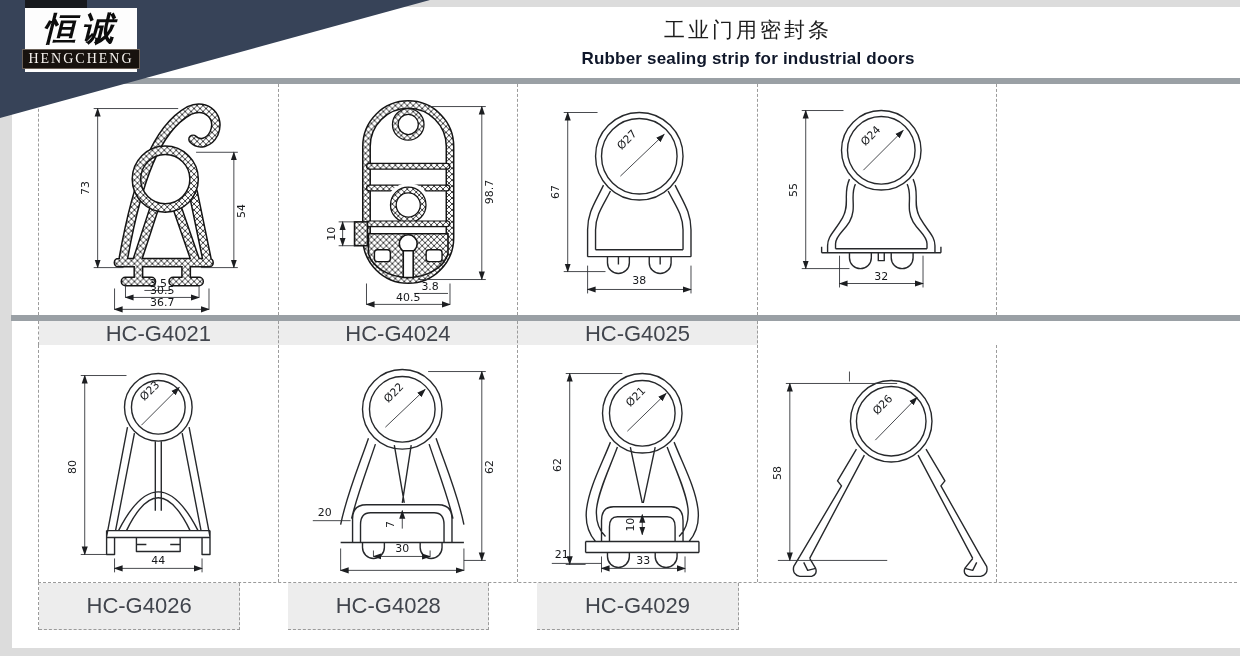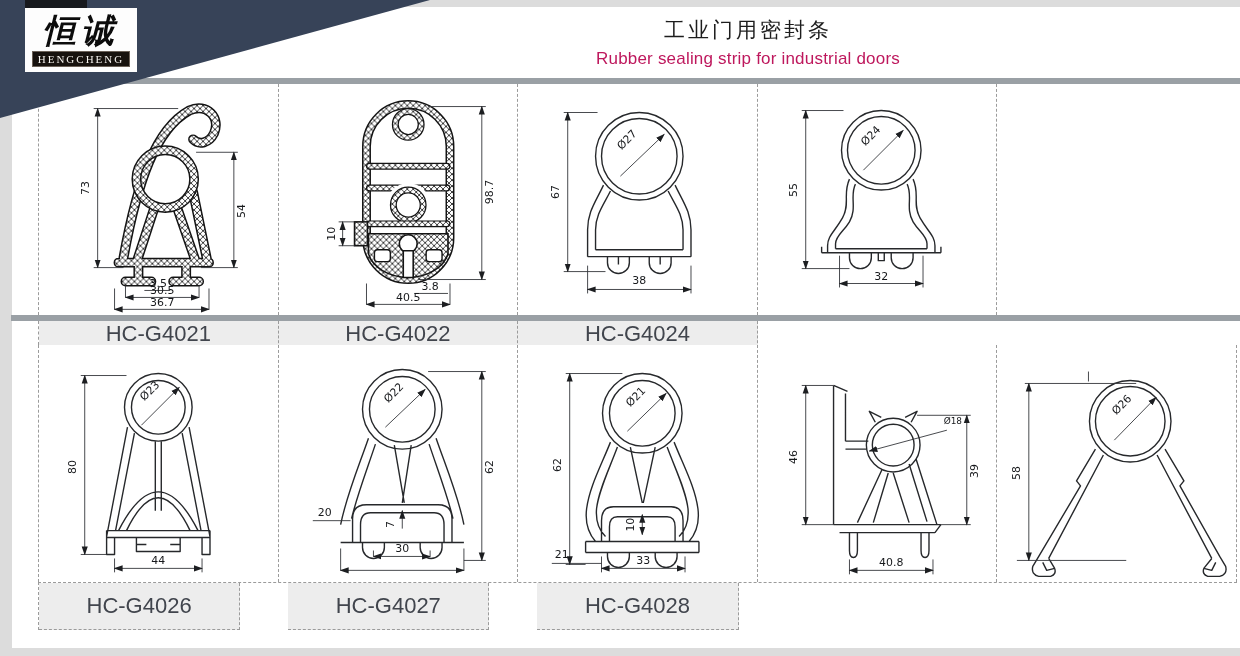--- a/index.html
+++ b/index.html
@@ -7,25 +7,25 @@
        font-family:"Liberation Sans",sans-serif;}
   .content{position:absolute;left:12px;top:7px;width:1228px;height:641px;background:#ffffff;z-index:1;}
   .bar1{position:absolute;left:0;top:78px;width:1240px;height:6px;background:#9aa0a5;z-index:2;}
   .navy-wedge{position:absolute;left:0;top:0;width:430px;height:118px;background:#374358;
               clip-path:polygon(0 0,100% 0,0 100%);z-index:3;}
   .logo-tab{position:absolute;left:25px;top:0;width:62px;height:8px;background:#17191d;z-index:5;}
   .logo-box{position:absolute;left:25px;top:8px;width:112px;height:64px;background:#fdfdfd;z-index:4;
             display:flex;flex-direction:column;align-items:center;justify-content:center;gap:2px;}
   .logo-zh{font-family:"Liberation Serif",serif;font-weight:bold;font-style:italic;
            font-size:33px;line-height:36px;color:#0c0c0c;letter-spacing:5px;white-space:nowrap;}
-  .logo-en{background:#17120e;color:#f5f2ee;font-family:"Liberation Serif",serif;font-size:11px;
+  .logo-en{background:#17120e;color:#f5f2ee;font-family:"Liberation Serif",serif;font-size:14px;
            letter-spacing:2px;padding:1px 5px;border:1px solid #6b6158;white-space:nowrap;}
   .title-block{position:absolute;left:256px;top:16px;width:984px;text-align:center;z-index:2;}
   .title-zh{font-family:"Liberation Serif",serif;font-size:21px;color:#1d1d1d;letter-spacing:3px;}
-  .title-en{font-size:17px;font-weight:normal;color:#be185d;margin-top:5px;letter-spacing:0.2px;}
+  .title-en{font-size:17px;font-weight:bold;color:#0f172a;margin-top:5px;letter-spacing:0.2px;}
   .grid{position:absolute;left:38px;top:84px;width:1199px;z-index:2;}
   .row{display:grid;grid-template-columns:repeat(5,1fr);border-left:1px dashed #9b9b9b;box-sizing:border-box;}
   .row>div{border-right:1px dashed #9b9b9b;box-sizing:border-box;}
   .drawings1{height:231px;}
   .drawings2{height:237px;}
   .cell{background:#fff;overflow:hidden;}
   .cell svg{width:100%;height:100%;display:block;}
   .bar2{height:6px;background:#9aa0a5;margin-left:-27px;width:1229px;}
   .labels1{height:24px;}
   .labels2{height:48px;border-top:1px dashed #9b9b9b;gap:48px;}
@@ -153,22 +153,22 @@
         <text class="dt" transform="rotate(-45,116,54)" x="116" y="54">Ø24</text>
         <text class="dt" x="124" y="196">32</text>
       </svg>
     </div>
   </div>
 
   <div class="bar2"></div>
 
   <div class="row labels1">
     <div class="label-cell">HC-G4021</div>
-    <div class="label-cell">HC-G4022</div>
     <div class="label-cell">HC-G4024</div>
+    <div class="label-cell">HC-G4025</div>
   </div>
 
   <div class="row drawings2">
 
     <div class="cell">
       <svg viewBox="0 0 240 237" preserveAspectRatio="xMidYMid meet">
         <circle class="tl" cx="120" cy="62" r="34"></circle>
           <circle class="tl" cx="120" cy="62" r="27"></circle>
         <path class="tl" d="M89,82 L68,192 M151,82 L172,192 M96,88 L77,186 M144,88 L163,186 M117,96 V166 M123,96 V166 M80,186 Q120,108 160,186 M88,186 Q120,120 152,186 M68,186 H172 M68,193 H172 M68,186 V210 L76,210 V193 M172,186 V210 L164,210 V193 M98,193 V207 H142 V193 M98,200 H108 M142,200 H132"></path>
         <path class="dim" d="M88,30 H42 M68,210 H42 M76,214 V228 M164,214 V228"></path>
@@ -211,49 +211,33 @@
         <path class="dim dimae" d="M110,86 L149,48"></path>
           <path class="dim dima" d="M125,190 V170"></path>
         <text class="dt" transform="rotate(-90,43,120)" x="43" y="120">62</text>
         <text class="dt" transform="rotate(-45,121,54)" x="121" y="54">Ø21</text>
         <text class="dt" transform="rotate(-90,117,180)" x="117" y="180">10</text>
         <text class="dt" x="44" y="214">21</text>
         <text class="dt" x="126" y="220">33</text>
       </svg>
     </div>
 
-    <div class="cell">
-      <svg viewBox="0 0 240 237" preserveAspectRatio="xMidYMid meet">
-        <circle class="tl" cx="136" cy="100" r="27"></circle>
-          <circle class="tl" cx="136" cy="100" r="21"></circle>
-        <path class="tl" d="M76,40 V180 M88,48 V96 M76,40 L90,46 M88,96 H111 M88,104 H109 M118,77 L112,66 L124,72 M154,77 L160,66 L148,72 M159,114 L180,180 M152,119 L170,177 M125,124 L100,178 M131,128 L116,178 M136,128 L152,178 M76,180 H184 M82,188 H178 M184,180 L178,188 M92,188 V206 Q92,213 96,213 Q100,213 100,206 V188 M164,188 V206 Q164,213 168,213 Q172,213 172,206 V188"></path>
-        <path class="dim" d="M76,40 H44 M76,180 H44 M160,70 H214 M184,180 H214 M92,215 V230 M176,215 V230"></path>
-        <path class="dim dima" d="M48,40 V180"></path>
-          <path class="dim dima" d="M210,70 V180"></path>
-          <path class="dim dima" d="M92,226 H176"></path>
-        <path class="dim dimae" d="M190,85 L112,106"></path>
-        <text class="dt" transform="rotate(-90,39,112)" x="39" y="112">46</text>
-        <text class="dt" x="196" y="79" style="font-size:9px">Ø18</text>
-        <text class="dt" transform="rotate(-90,221,126)" x="221" y="126">39</text>
-        <text class="dt" x="134" y="222">40.8</text>
-      </svg>
-    </div>
 
     <div class="cell">
       <svg viewBox="0 0 240 237" preserveAspectRatio="xMidYMid meet">
         <circle class="tl" cx="134" cy="76" r="41"></circle>
           <circle class="tl" cx="134" cy="76" r="35"></circle>
         <path class="tl" d="M99,104 L80,136 L84,141 L42,212 M107,110 L52,214 M169,104 L188,136 L184,141 L224,212 M161,110 L216,214 M42,212 L36,222 Q34,230 42,232 L54,232 Q60,230 58,224 L50,226 L46,218 M52,214 L58,224 M224,212 L230,222 Q232,230 224,232 L212,232 Q206,230 208,224 L216,226 L220,218 M216,214 L208,224"></path>
         <path class="dim" d="M28,38 H140 M92,26 V36 M20,216 H130"></path>
         <path class="dim dima" d="M32,38 V216"></path>
         <path class="dim dimae" d="M118,95 L160,52"></path>
         <text class="dt" transform="rotate(-90,23,128)" x="23" y="128">58</text>
         <text class="dt" transform="rotate(-45,128,62)" x="128" y="62">Ø26</text>
       </svg>
     </div>
   </div>
 
   <div class="row labels2">
     <div class="label-cell">HC-G4026</div>
-    <div class="label-cell">HC-G4027</div>
     <div class="label-cell">HC-G4028</div>
+    <div class="label-cell">HC-G4029</div>
   </div>
 </div>
 
 </body></html>

